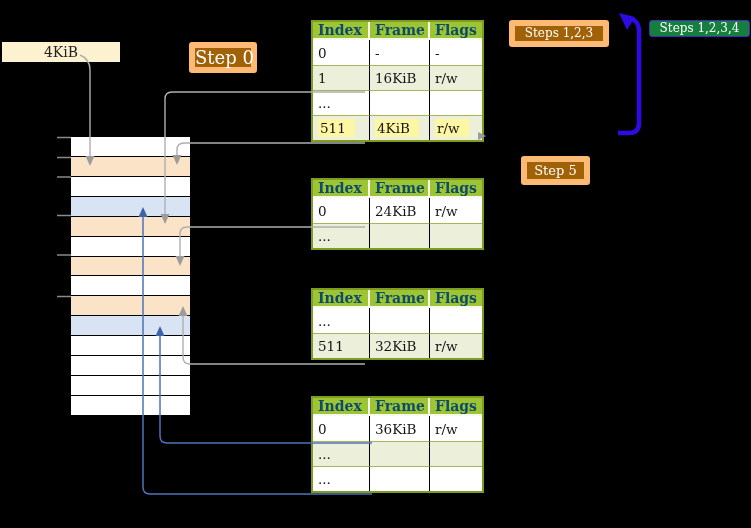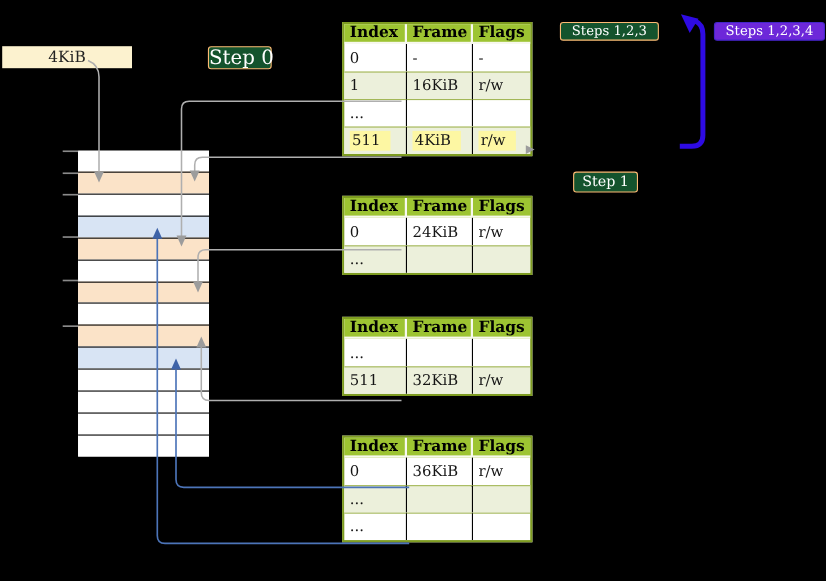--- a/index.html
+++ b/index.html
@@ -10,43 +10,43 @@
   
   .frame-label{
     position:absolute;left:2px;top:42px;width:118px;height:20px;
     background:#FCF2CF;color:#222;font-size:14px;line-height:20px;text-align:center;
   }
   
   .badge{
     position:absolute;color:#fff;text-align:center;border-radius:3px;
     white-space:nowrap;
   }
-  .badge.red{background:#14532d;border:1px solid #fdba74;}
-  .badge.blue{background:#6d28d9;border:1px solid #4426C9;}
+  .badge.red{background:#a16207;border:6px solid #fdba74;}
+  .badge.blue{background:#15803d;border:1px solid #4426C9;}
   #badge-step0{left:189px;top:42px;width:56px;height:19px;font-size:18px;line-height:19px;}
   #badge-steps123{left:509px;top:20px;width:88px;height:15px;font-size:12px;line-height:15px;}
   #badge-steps1234{left:649px;top:20px;width:99px;height:15px;font-size:12px;line-height:15px;}
   #badge-step4{left:521px;top:156px;width:57px;height:17px;font-size:13px;line-height:17px;}
   
   #memory-column{
     position:absolute;left:71px;top:137px;width:119px;height:278px;
     display:flex;flex-direction:column;background:#fff;
   }
   .mem-row{flex:1;}
   .mem-row + .mem-row{border-top:1px solid #000;}
   
   table.ptable{
     position:absolute;left:311px;table-layout:fixed;width:169px;
     border-collapse:separate;border-spacing:0;border:2px solid #7E9C21;background:#fff;
   }
   .ptable col.c-index{width:57px;}
   .ptable col.c-frame{width:60px;}
   .ptable col.c-flags{width:52px;}
   .ptable th{
-    background:#9DC432;color:#000000;font-weight:bold;font-size:14px;text-align:left;
+    background:#9DC432;color:#0c4a6e;font-weight:bold;font-size:14px;text-align:left;
     height:16px;padding:0 5px;border-right:2px solid #F7F8EE;border-bottom:2px solid #F7F8EE;
     box-sizing:border-box;
   }
   .ptable th:last-child{border-right:none;}
   .ptable td{
     color:#151515;font-size:13.5px;height:25px;padding:0 5px;
     border-right:1px solid #000;border-top:1px solid #A3B757;
     box-sizing:border-box;vertical-align:middle;overflow:hidden;white-space:nowrap;
   }
   .ptable td:last-child{border-right:none;}
@@ -70,21 +70,21 @@
 </head>
 <body>
 
 <div id="canvas">
 
   <div class="frame-label">4KiB</div>
 
   <div id="badge-step0" class="badge red">Step 0</div>
   <div id="badge-steps123" class="badge red">Steps 1,2,3</div>
   <div id="badge-steps1234" class="badge blue">Steps 1,2,3,4</div>
-  <div id="badge-step4" class="badge red">Step 1</div>
+  <div id="badge-step4" class="badge red">Step 5</div>
 
   <div id="memory-column">
       <div class="mem-row" style="background: rgb(255, 255, 255);"></div>
       <div class="mem-row" style="background: rgb(251, 227, 200);"></div>
       <div class="mem-row" style="background: rgb(255, 255, 255);"></div>
       <div class="mem-row" style="background: rgb(216, 228, 244);"></div>
       <div class="mem-row" style="background: rgb(251, 227, 200);"></div>
       <div class="mem-row" style="background: rgb(255, 255, 255);"></div>
       <div class="mem-row" style="background: rgb(251, 227, 200);"></div>
       <div class="mem-row" style="background: rgb(255, 255, 255);"></div>

